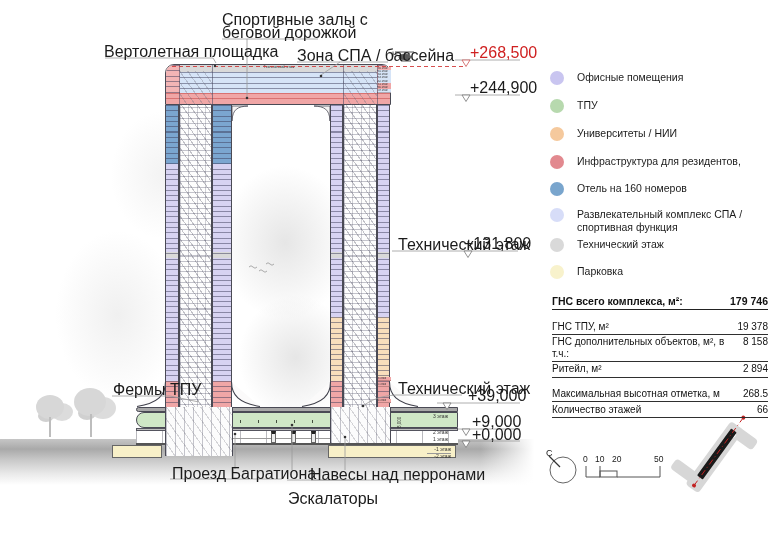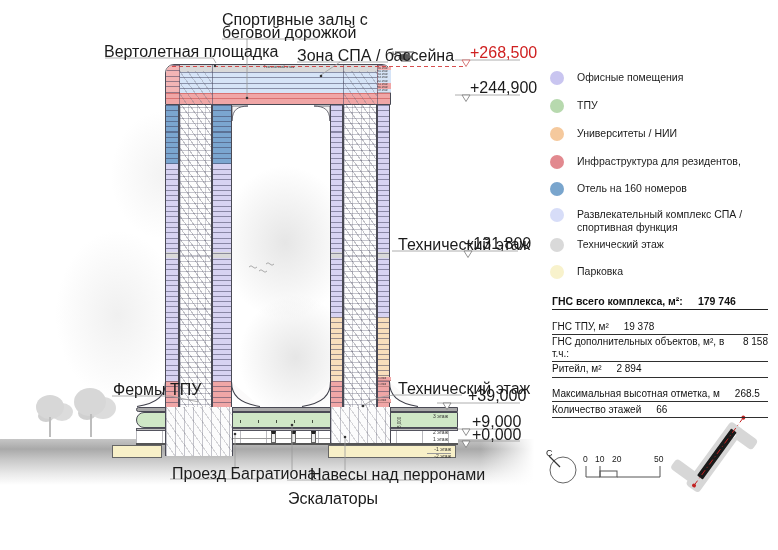--- a/index.html
+++ b/index.html
@@ -43,21 +43,21 @@
   .chip span{display:block;font-size:6px;line-height:6px;color:#333;transform:scale(.45);transform-origin:left top;white-space:nowrap;}
   
   #legend{position:absolute;left:550px;top:62px;width:224px;z-index:50;}
   .litem{position:absolute;display:flex;align-items:flex-start;}
   .ldot{width:14px;height:14px;border-radius:50%;margin-right:13px;flex:none;}
   .ltext{font-size:10.5px;line-height:13px;max-width:190px;}
   .sw1{background:#c9c5f0}.sw2{background:#b7d9ae}.sw3{background:#f5c99d}.sw4{background:#e2898f}
   .sw5{background:#79a5cd}.sw6{background:#d7ddf8}.sw7{background:#d9d9d9}.sw8{background:#f8f2cc}
   
   #tbl{position:absolute;left:552px;top:294px;width:216px;font-size:10px;z-index:50;color:#111;}
-  .trow{display:flex;border-bottom:1px solid #2f2f2f;padding:1.5px 0 2px 0;line-height:1.12;gap:9px;}
+  .trow{display:flex;justify-content:space-between;border-bottom:1px solid #2f2f2f;padding:1.5px 0 2px 0;line-height:1.12;gap:9px;}
   .trow .v{white-space:nowrap;margin-left:6px;}
   .thead{font-weight:bold;font-size:10.5px;border-bottom:1.5px solid #222;}
   .gap{height:9px;}
 </style>
 </head>
 <body>
 
 <div id="canvas">
 
   <div class="cloud" style="left:220px;top:165px;width:130px;height:155px;"></div>

